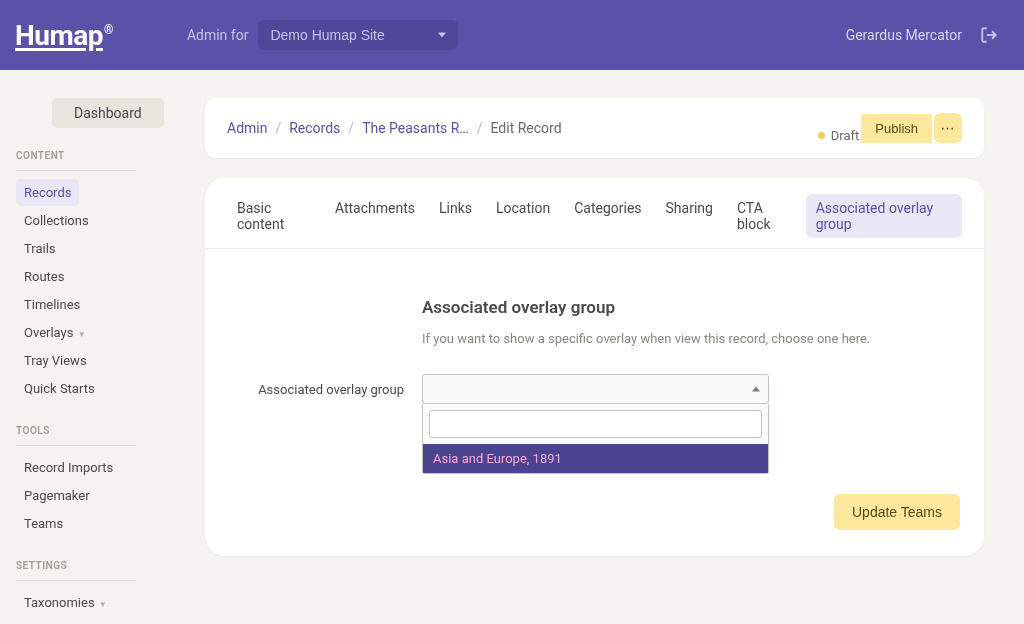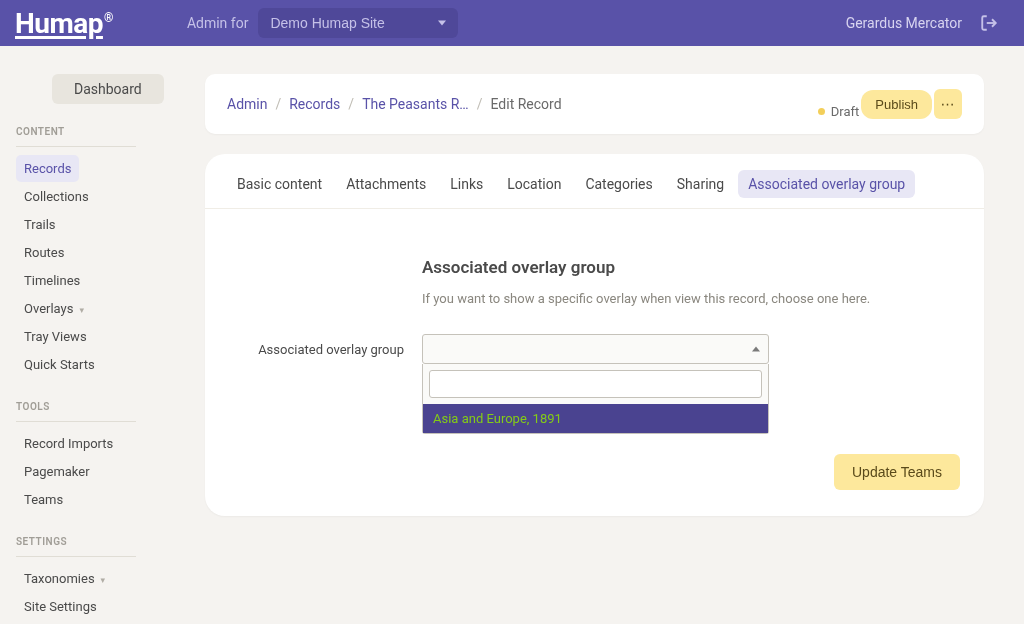--- a/index.html
+++ b/index.html
@@ -1,19 +1,19 @@
 <!DOCTYPE html>
 <html><head>
   <meta charset="utf-8">
   <style>
     * { box-sizing: border-box; margin: 0; padding: 0; }
     body { font-family: -apple-system, BlinkMacSystemFont, 'Segoe UI', Roboto, sans-serif; background: #f5f3f0; color: #4a4a4a; overflow-x: hidden; }
     
     
-    .header { background: #5952a8; height: 46px; display: flex; align-items: center; padding: 0 26px 0 15px; color: #fff; }
+    .header { background: #5952a8; height: 70px; display: flex; align-items: center; padding: 0 26px 0 15px; color: #fff; }
     .logo { font-size: 28px; font-weight: 700; letter-spacing: -0.5px; }
     .logo-text { text-decoration: underline; text-decoration-thickness: 3px; text-underline-offset: 3px; }
     .logo-r { font-size: 12px; vertical-align: super; margin-left: 1px; }
     .admin-for { margin-left: 74px; font-size: 14px; color: #c5c1e8; }
     .site-select { margin-left: 10px; background: #4f4899; border: none; border-radius: 6px; padding: 7px 16px 7px 12px; color: #c5c1e8; font-size: 14px; position: relative; cursor: pointer; min-width: 200px; text-align: left; }
     .site-select::after { content: ''; position: absolute; right: 12px; top: 50%; transform: translateY(-50%); border-left: 4px solid transparent; border-right: 4px solid transparent; border-top: 5px solid #c5c1e8; }
     .header-right { margin-left: auto; display: flex; align-items: center; gap: 18px; }
     .user-name { font-size: 14px; color: #d8d4f0; cursor: pointer; }
     .logout-icon { width: 18px; height: 18px; cursor: pointer; }
     
@@ -35,21 +35,21 @@
     
     
     .breadcrumb-card { background: #fff; border-radius: 10px; padding: 15px 22px; display: flex; align-items: center; margin-bottom: 20px; box-shadow: 0 1px 2px rgba(0,0,0,0.04); }
     .breadcrumb { font-size: 14px; display: flex; align-items: center; gap: 8px; flex-wrap: wrap; }
     .bc-link { color: #5952a8; cursor: pointer; }
     .bc-sep { color: #c0bdb5; }
     .bc-current { color: #6a6a6a; }
     .bc-right { margin-left: auto; display: flex; align-items: flex-end; gap: 2px; }
     .draft-badge { display: flex; align-items: center; gap: 6px; font-size: 13px; color: #6a6a6a; }
     .draft-dot { width: 7px; height: 7px; background: #f3cf5a; border-radius: 50%; }
-    .publish-btn { background: #fde89c; border: none; border-radius: 12px; padding: 7px 14px; font-size: 13px; color: #5a4a1a; cursor: pointer; }
+    .publish-btn { background: #fde89c; border: none; border-radius: 0; padding: 7px 14px; font-size: 13px; color: #5a4a1a; cursor: pointer; }
     .more-btn { background: #fde89c; border: none; border-radius: 6px; width: 28px; height: 30px; font-size: 14px; color: #5a4a1a; cursor: pointer; display: flex; align-items: center; justify-content: center; letter-spacing: 1px; }
     
     
     .content-card { background: #fff; border-radius: 20px; box-shadow: 0 1px 2px rgba(0,0,0,0.04); padding-bottom: 26px; }
     .tabs { display: flex; gap: 4px; padding: 16px 22px 10px; border-bottom: 1px solid #f0ede6; }
     .tab { font-size: 14px; padding: 6px 10px; cursor: pointer; color: #4a4a4a; border-radius: 6px; }
     .tab.active { background: #e8e7f5; color: #5952a8; }
     
     .form-section { padding: 48px 22px 0; }
     .section-title { font-size: 17px; font-weight: 600; color: #4a4a4a; margin-left: 195px; margin-bottom: 14px; }
@@ -58,21 +58,21 @@
     .form-row { display: flex; align-items: flex-start; position: relative; }
     .form-label { width: 195px; text-align: right; padding-right: 18px; font-size: 13px; color: #4a4a4a; padding-top: 8px; }
     .form-field { flex: 1; max-width: 347px; position: relative; }
     
     .select-box { border: 1px solid #c5c2ba; border-radius: 3px; background: #fafaf8; height: 30px; position: relative; cursor: pointer; }
     .select-arrow { position: absolute; right: 8px; top: 50%; transform: translateY(-50%); width: 0; height: 0; border-left: 4px solid transparent; border-right: 4px solid transparent; border-bottom: 5px solid #7a7a7a; }
     
     .dropdown-panel { border: 1px solid #c5c2ba; border-top: none; border-radius: 0 0 3px 3px; background: #fff; }
     .search-input-wrap { padding: 6px; background: #fafaf8; }
     .search-input { width: 100%; border: 1px solid #c5c2ba; border-radius: 3px; height: 28px; padding: 0 8px; font-size: 13px; outline: none; }
-    .dropdown-option { background: #4a4390; color: #84cc16; padding: 7px 10px; font-size: 13px; cursor: pointer; }
+    .dropdown-option { background: #4a4390; color: #f9a8d4; padding: 7px 10px; font-size: 13px; cursor: pointer; }
     
     .update-btn-row { display: flex; justify-content: flex-end; padding: 20px 24px 0; }
     .update-btn { background: #fde89c; border: none; border-radius: 6px; padding: 10px 18px; font-size: 14px; color: #5a4a1a; cursor: pointer; }
   </style>
 </head>
 <body>
 
 <div class="header">
   <div class="logo"><span class="logo-text">Humap</span><span class="logo-r">®</span></div>
   <span class="admin-for">Admin for</span>
@@ -146,20 +146,21 @@
     </div>
 
     <div class="content-card">
       <div class="tabs">
         <div class="tab">Basic content</div>
         <div class="tab">Attachments</div>
         <div class="tab">Links</div>
         <div class="tab">Location</div>
         <div class="tab">Categories</div>
         <div class="tab">Sharing</div>
+        <div class="tab">CTA block</div>
         <div class="tab active">Associated overlay group</div>
       </div>
 
       <div class="form-section">
         <h3 class="section-title">Associated overlay group</h3>
         <p class="section-desc">If you want to show a specific overlay when view this record, choose one here.</p>
 
         <div class="form-row">
           <label class="form-label">Associated overlay group</label>
           <div class="form-field">

